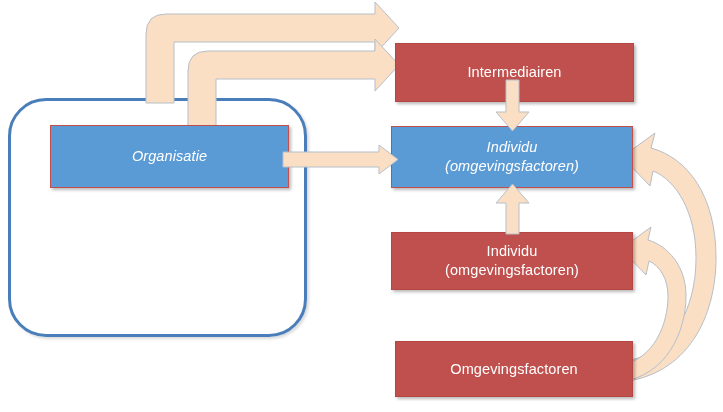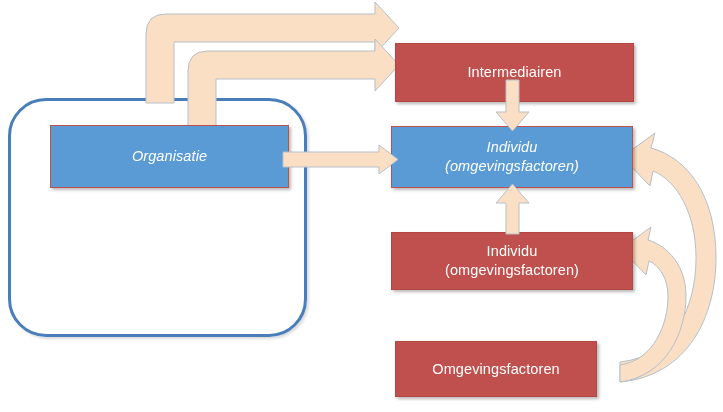--- a/index.html
+++ b/index.html
@@ -152,21 +152,21 @@
     </div>
   </div>
 
   <div class="node node-red" id="node-individu-rood" style="left: 391px; top: 232px; width: 242px; height: 58px;">
     <div>
       <span>Individu</span>
       <span>(omgevingsfactoren)</span>
     </div>
   </div>
 
-  <div class="node node-red" id="node-omgevingsfactoren" style="left: 395px; top: 341px; width: 202px; height: 56px;">
+  <div class="node node-red" id="node-omgevingsfactoren" style="left: 395px; top: 341px; width: 238px; height: 56px;">
     <div>
       <span>Omgevingsfactoren</span>
     </div>
   </div>
 
   <svg class="arrows" viewBox="0 0 723 412">
 
     <path class="arrowshape" d="M 506,80
              L 519,80
              L 519,112

